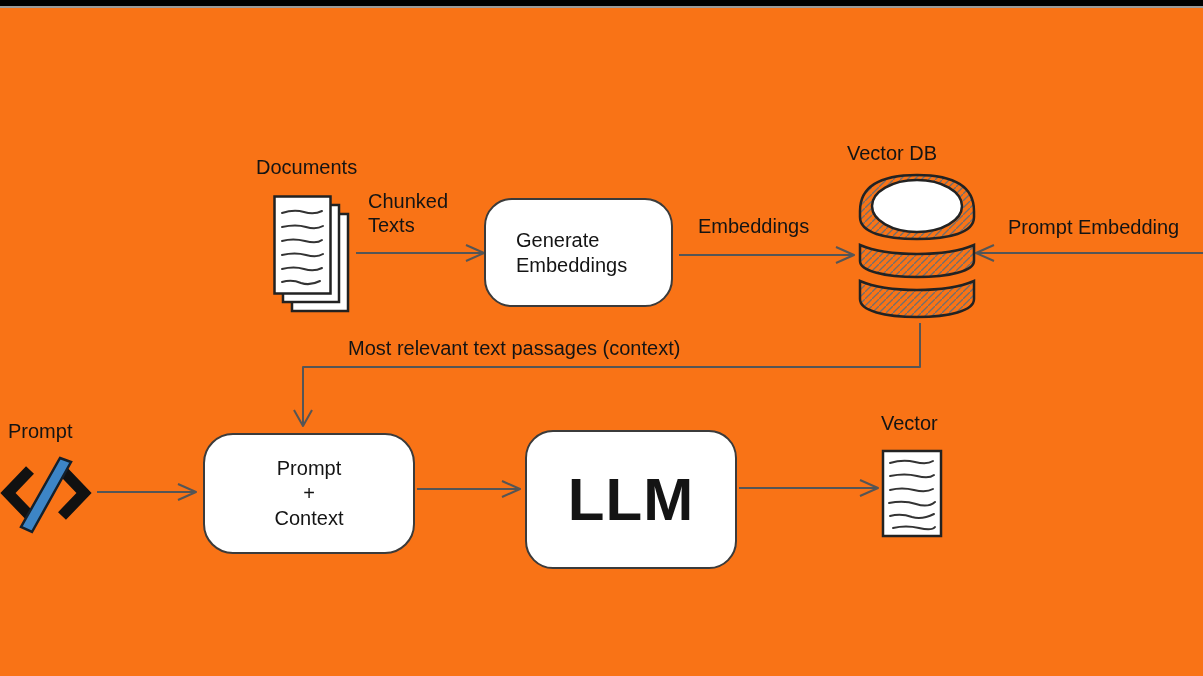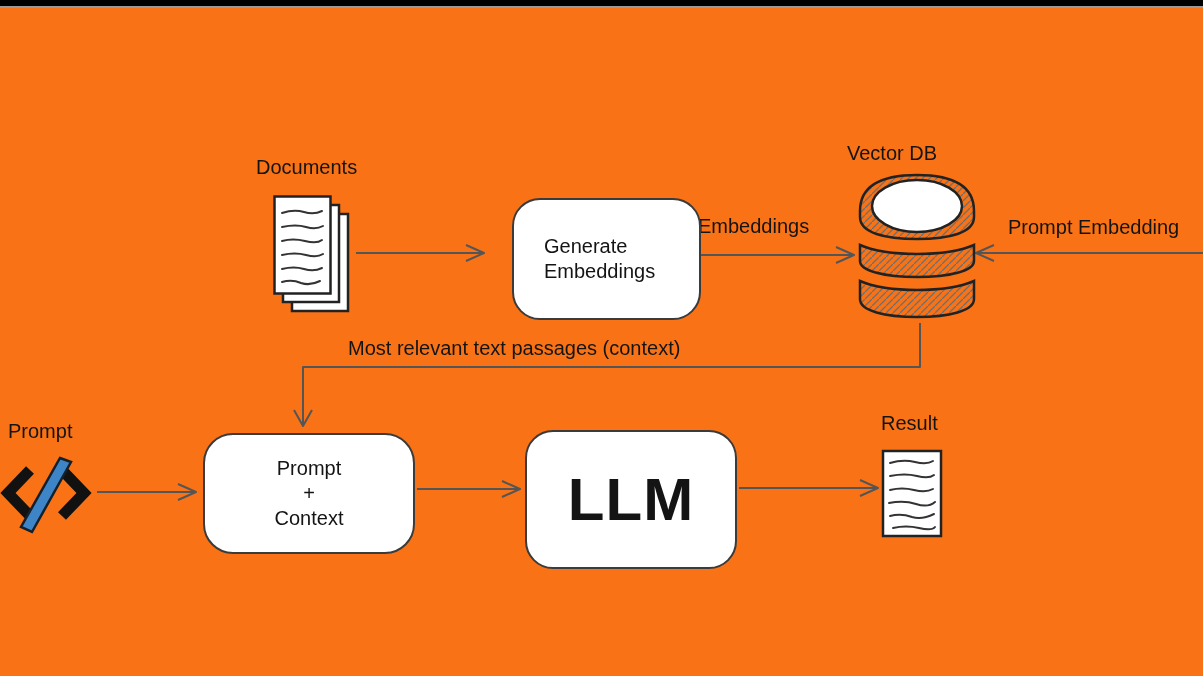--- a/index.html
+++ b/index.html
@@ -49,28 +49,30 @@
       <path d="M417,489 L518,489"></path>
         <path d="M502,481 L520,489 L502,497"></path>
     </g>
     <g>
       <path d="M739,488 L876,488"></path>
         <path d="M860,480 L878,488 L860,496"></path>
     </g>
   </svg>
 
   <div class="lbl" style="left:256px;top:155px;">Documents</div>
+  <div class="lbl" style="left:368px;top:189px;">Chunked
+Texts</div>
   <div class="lbl" style="left:698px;top:214px;">Embeddings</div>
   <div class="lbl" style="left:847px;top:141px;">Vector DB</div>
   <div class="lbl" style="left:348px;top:336px;white-space:nowrap;">Most relevant text passages (context)</div>
   <div class="lbl" style="left:1008px;top:215px;white-space:nowrap;">Prompt Embedding</div>
   <div class="lbl" style="left:8px;top:419px;">Prompt</div>
-  <div class="lbl" style="left:881px;top:411px;">Result</div>
+  <div class="lbl" style="left:881px;top:411px;">Vector</div>
 
-  <div class="node" id="genbox" style="left:512px;top:198px;width:189px;height:122px;">
+  <div class="node" id="genbox" style="left:484px;top:198px;width:189px;height:109px;">
     <span class="txt">Generate
 Embeddings</span>
   </div>
   <div class="node" id="pcbox" style="left:203px;top:433px;width:212px;height:121px;">
     <span class="txt">Prompt
 +
 Context</span>
   </div>
   <div class="node" id="llmbox" style="left:525px;top:430px;width:212px;height:139px;">
     <span class="txt">LLM</span>

